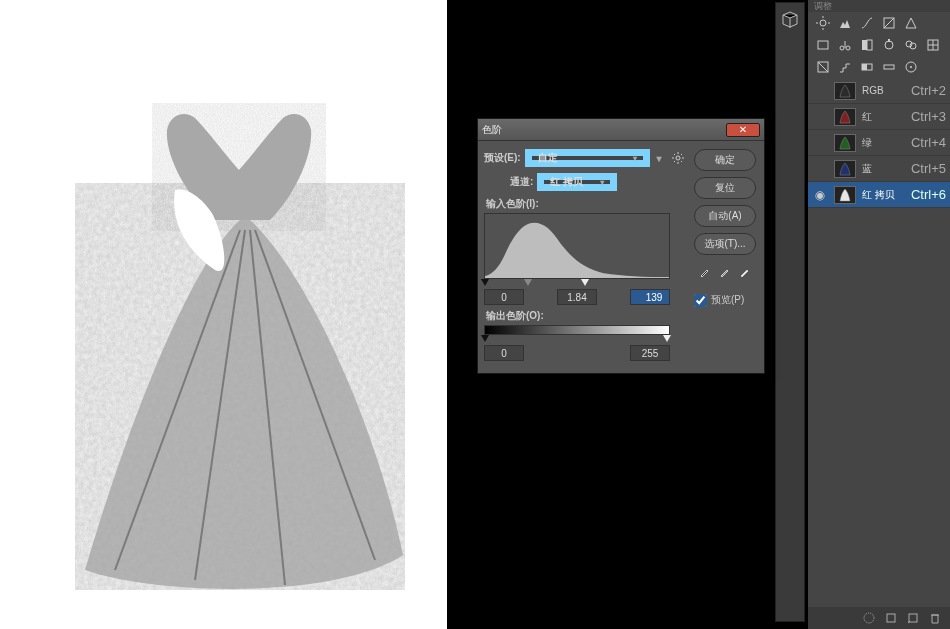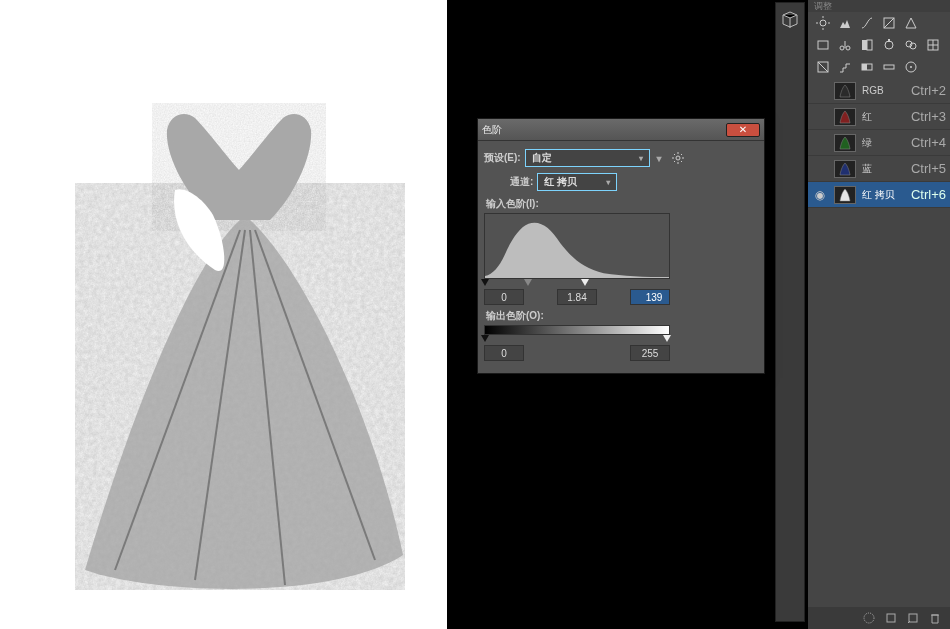--- a/index.html
+++ b/index.html
@@ -50,21 +50,21 @@
 .dlg-right-buttons { position:absolute; right:8px; top:8px; width:62px; display:flex; flex-direction:column; gap:6px; }
 .dlg-btn { height:22px; background:#5a5a5a; border:1px solid #333; border-radius:11px; text-align:center; line-height:20px; font-size:10px; color:#ddd; cursor:pointer; }
 .eyedrops { display:flex; gap:6px; margin-top:4px; justify-content:center; }
 .eyedrops span { width:14px; height:14px; }
 .preview-check { display:flex; gap:4px; align-items:center; margin-top:8px; font-size:10px; }
 .preview-check input { accent-color:#2a5a8f; }
 
 .dlg-left { width:200px; }
 .row { display:flex; align-items:center; gap:4px; margin-bottom:6px; font-size:10px;font-weight:bold; }
 .row label { color:#ccc; }
-.sel-box { background:#444; border:1px solid #7dd3fc; height:18px; padding:0 6px; display:flex; align-items:center; justify-content:space-between; color:#ddd; font-size:10px; }
+.sel-box { background:#444; border:7px solid #7dd3fc; height:18px; padding:0 6px; display:flex; align-items:center; justify-content:space-between; color:#ddd; font-size:10px; }
 .sel-box::after { content:"▾"; font-size:8px; color:#aaa; margin-left:4px; }
 .chevron { width:10px; text-align:center; color:#aaa;}
 
 .hist-label { font-size:10px; color:#ccc; margin:4px 0 2px 2px;font-weight:bold; }
 .hist-box { width:186px; height:66px; border:1px solid #333; background:#525252; position:relative; overflow:hidden; }
 .hist-box svg { width:100%; height:100%; }
 .tri-row { position:relative; width:186px; height:8px; }
 .tri { position:absolute; top:0; width:0; height:0; border-left:4px solid transparent; border-right:4px solid transparent; }
 .tri.black { border-top:7px solid #111; }
 .tri.gray  { border-top:7px solid #888; }
@@ -305,20 +305,47 @@
       </span>
   </div>
 </div>
 
 <div class="dlg">
   <div class="dlg-title">
     <span class="dlg-title-text">色阶</span>
     <span class="dlg-close">✕</span>
   </div>
   <div class="dlg-body">
+    <div class="dlg-right-buttons">
+      <div class="dlg-btn">确定</div>
+      <div class="dlg-btn">复位</div>
+      <div class="dlg-btn">自动(A)</div>
+      <div class="dlg-btn">选项(T)...</div>
+      <div class="eyedrops">
+        <span>
+            <svg viewBox="0 0 14 14">
+              <path d="M3 11l6-6 1 1-6 6z" fill="#222" stroke="#ccc"></path>
+            </svg>
+          </span>
+        <span>
+            <svg viewBox="0 0 14 14">
+              <path d="M3 11l6-6 1 1-6 6z" fill="#888" stroke="#ccc"></path>
+            </svg>
+          </span>
+        <span>
+            <svg viewBox="0 0 14 14">
+              <path d="M3 11l6-6 1 1-6 6z" fill="#eee" stroke="#ccc"></path>
+            </svg>
+          </span>
+      </div>
+      <label class="preview-check">
+        <input type="checkbox" checked="" style="">
+        <span>预览(P)</span>
+      </label>
+    </div>
 
     <div class="dlg-left">
       <div class="row">
         <label>预设(E):</label>
         <div class="sel-box" style="flex:1">
             <span>自定</span>
           </div>
         <span class="chevron">▾</span>
         <svg class="gear-icon" viewBox="0 0 12 12">
             <circle cx="6" cy="6" r="2" fill="none" stroke="#ccc"></circle>

